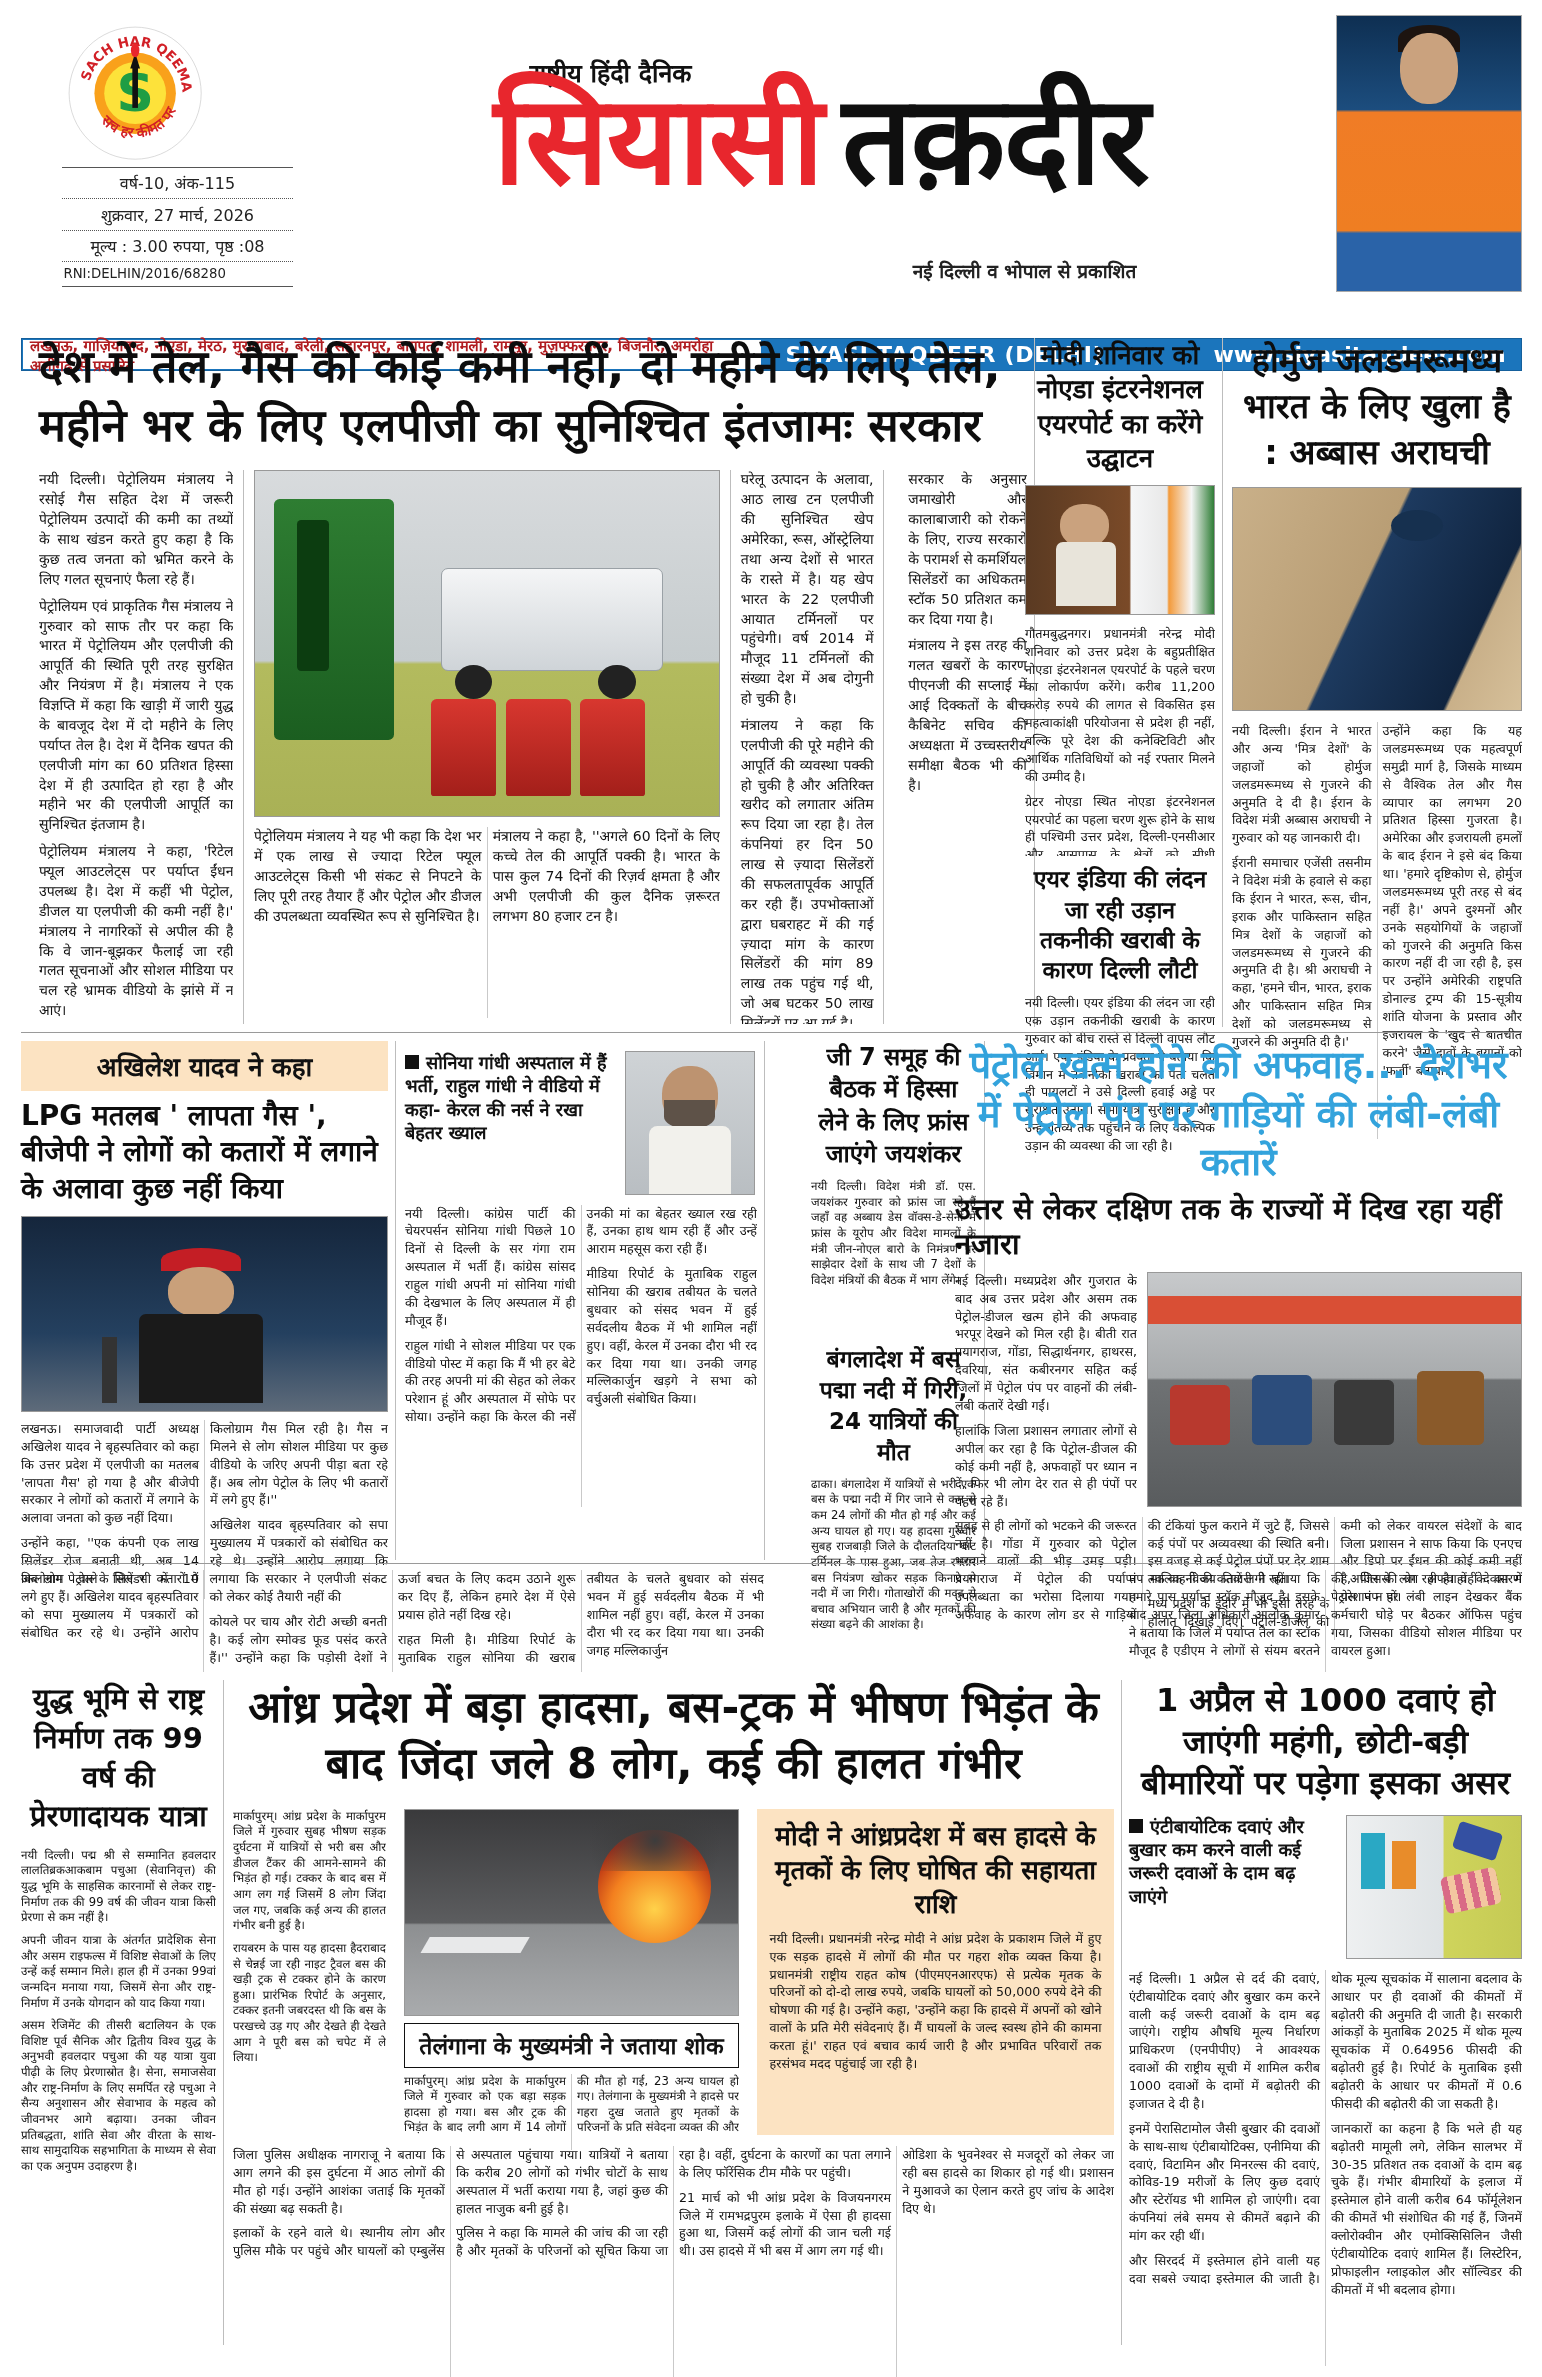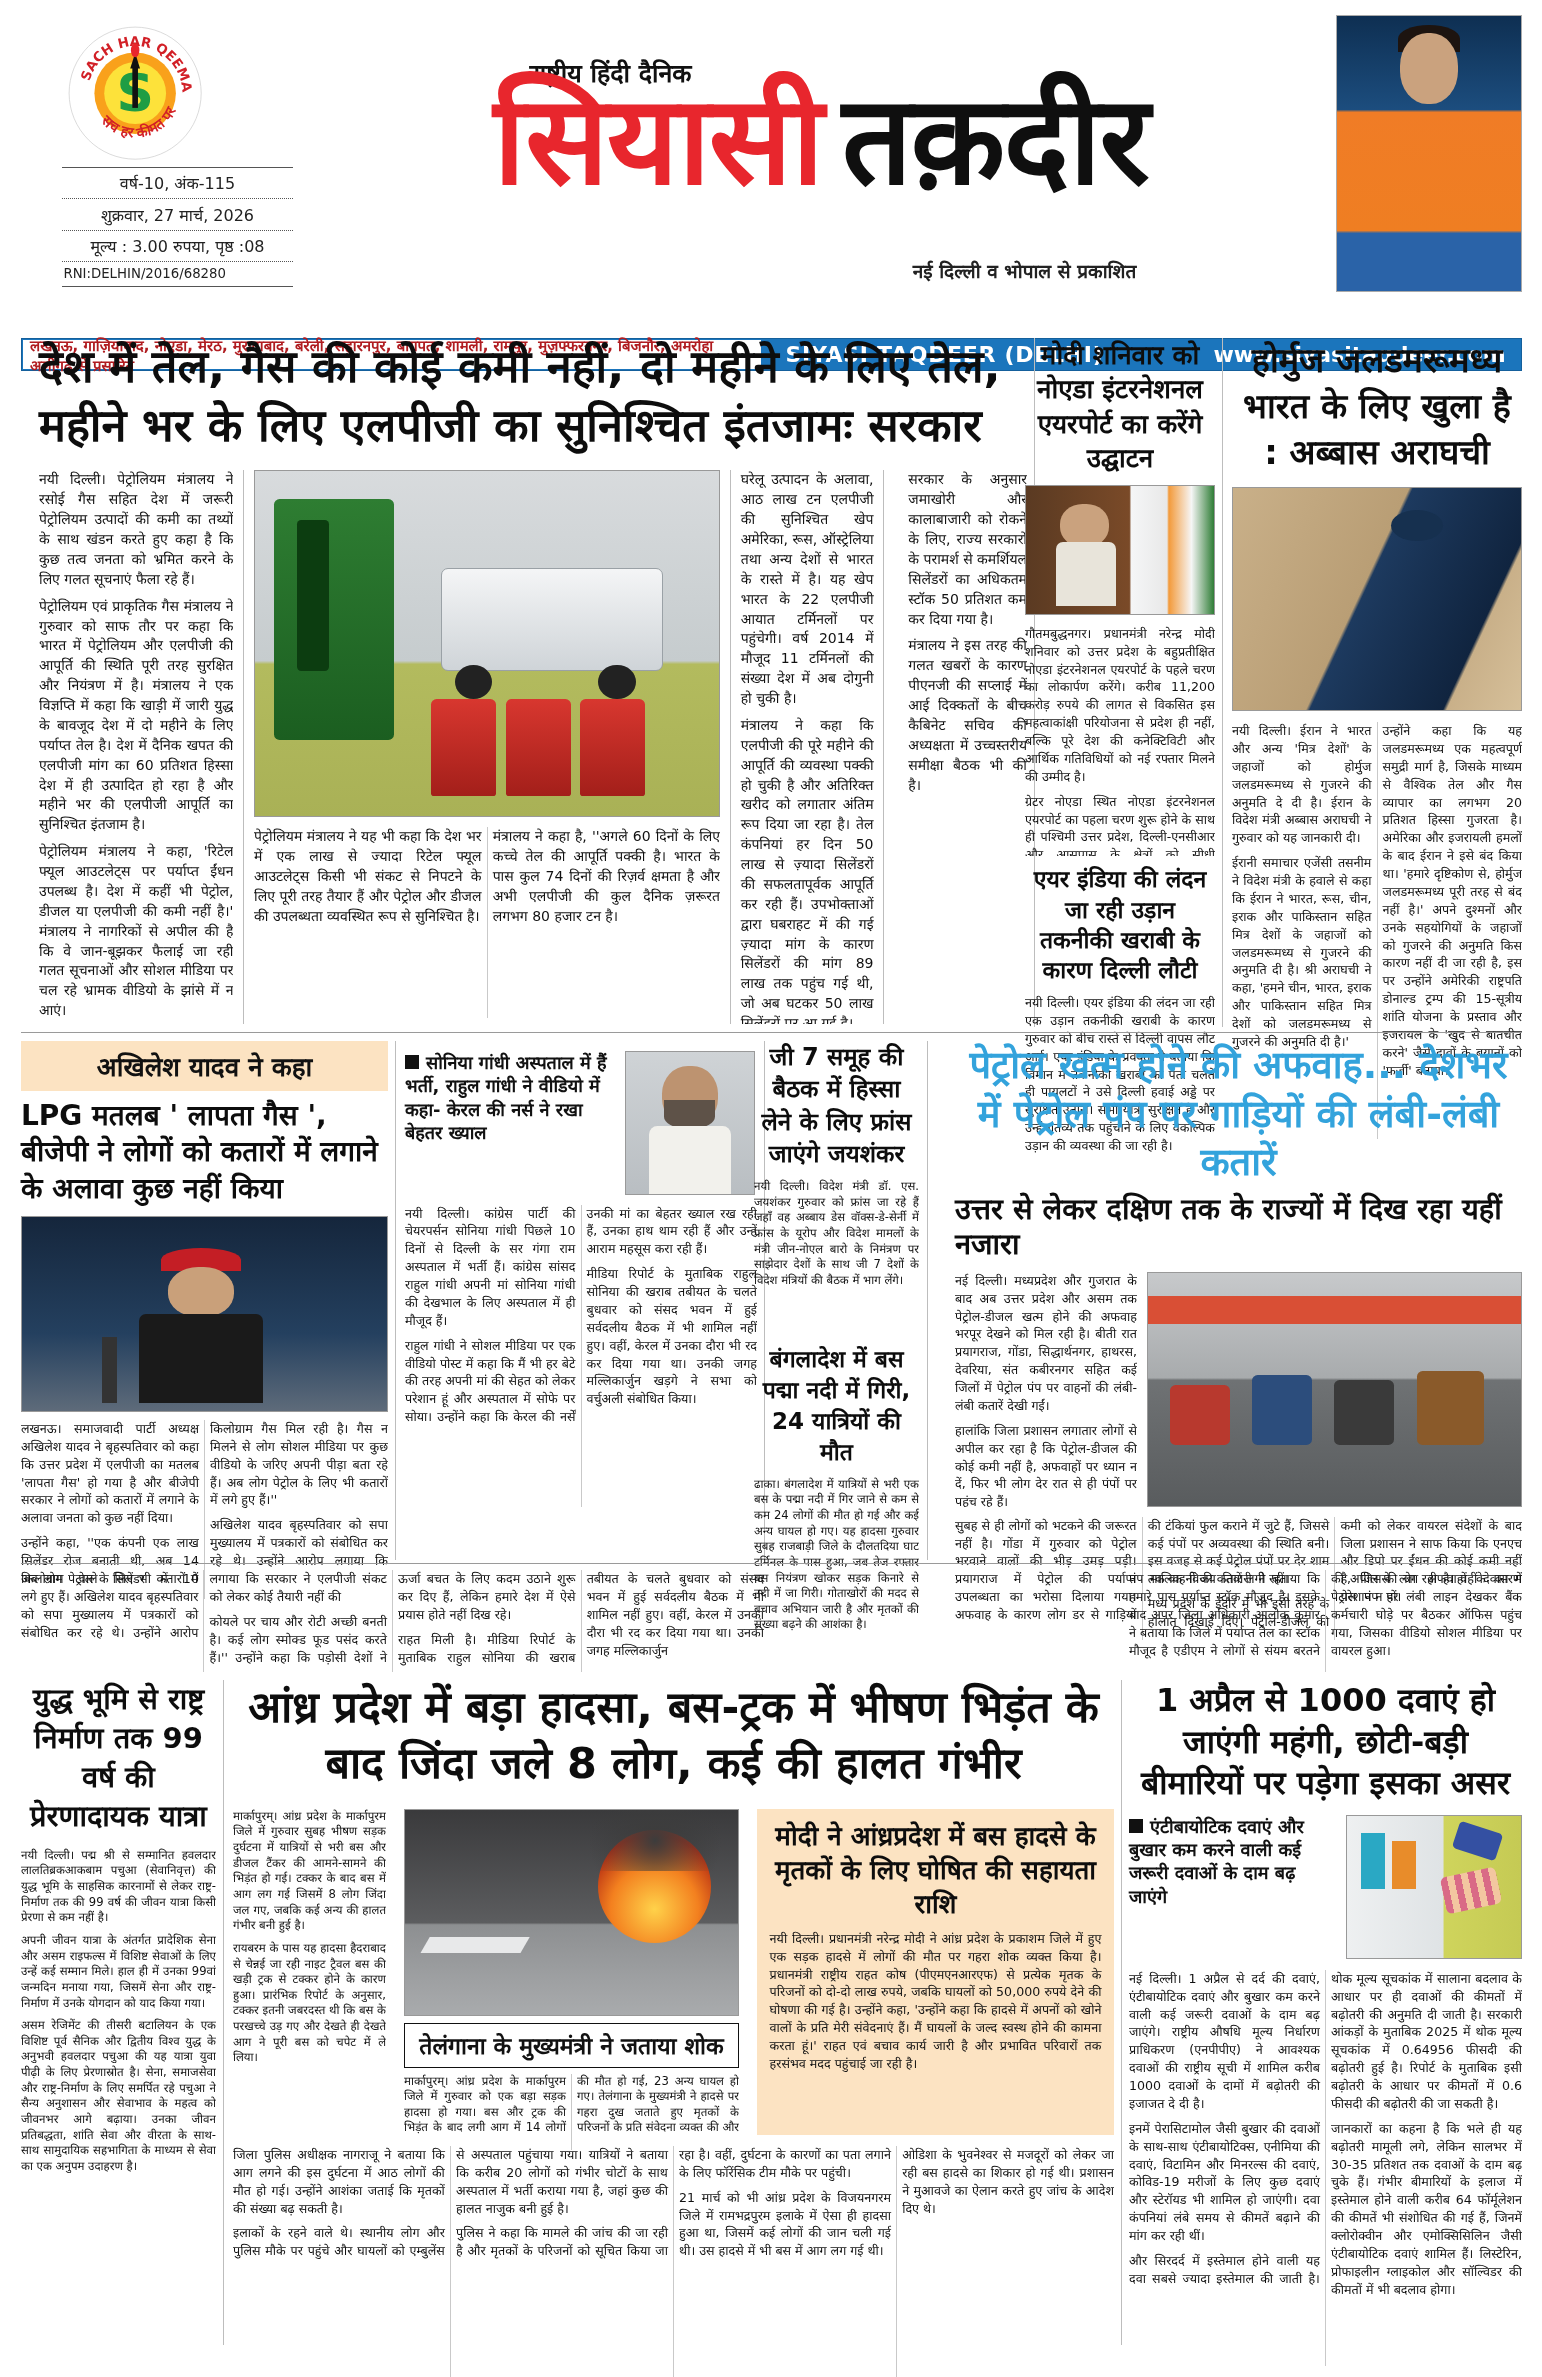--- a/index.html
+++ b/index.html
@@ -195,21 +195,21 @@
         <div class="abs" style="left:18%; top:52%; width:64%; height:48%; background:#f2f1ec; border-radius:8.4px 8.4px 0 0;"></div>
       </div>
     </div>
     <div class="body-txt small cols2 clip" style="height:302px; margin-top:9.8px;">
       <p>नयी दिल्ली। कांग्रेस पार्टी की चेयरपर्सन सोनिया गांधी पिछले 10 दिनों से दिल्ली के सर गंगा राम अस्पताल में भर्ती हैं। कांग्रेस सांसद राहुल गांधी अपनी मां सोनिया गांधी की देखभाल के लिए अस्पताल में ही मौजूद हैं।</p>
       <p>राहुल गांधी ने सोशल मीडिया पर एक वीडियो पोस्ट में कहा कि मैं भी हर बेटे की तरह अपनी मां की सेहत को लेकर परेशान हूं और अस्पताल में सोफे पर सोया। उन्होंने कहा कि केरल की नर्सें उनकी मां का बेहतर ख्याल रख रही हैं, उनका हाथ थाम रही हैं और उन्हें आराम महसूस करा रही हैं।</p>
       <p>मीडिया रिपोर्ट के मुताबिक राहुल सोनिया की खराब तबीयत के चलते बुधवार को संसद भवन में हुई सर्वदलीय बैठक में भी शामिल नहीं हुए। वहीं, केरल में उनका दौरा भी रद कर दिया गया था। उनकी जगह मल्लिकार्जुन खड़गे ने सभा को वर्चुअली संबोधित किया।</p>
     </div>
   </div>
 
-  <div class="abs" style="left:754px; top:1041px; width:174px; height:519px; border-right:0.7px solid #bdbdbd; padding-right:8px;">
+  <div class="abs" style="left:811px; top:1041px; width:174px; height:519px; border-right:0.7px solid #bdbdbd; padding-right:8px;">
     <div class="headline" style="font-size:24px; line-height:1.35; text-align:center;">जी 7 समूह की बैठक में हिस्सा लेने के लिए फ्रांस जाएंगे जयशंकर</div>
     <div class="body-txt tiny clip" style="height:161px; margin-top:8.4px;">
       <p>नयी दिल्ली। विदेश मंत्री डॉ. एस. जयशंकर गुरुवार को फ्रांस जा रहे हैं जहाँ वह अब्बाय डेस वॉक्स-डे-सेर्नी में फ्रांस के यूरोप और विदेश मामलों के मंत्री जीन-नोएल बारो के निमंत्रण पर साझेदार देशों के साथ जी 7 देशों के विदेश मंत्रियों की बैठक में भाग लेंगे।</p>
     </div>
     <div class="headline" style="font-size:23px; line-height:1.35; text-align:center; margin-top:4.2px;">बंगलादेश में बस पद्मा नदी में गिरी, 24 यात्रियों की मौत</div>
     <div class="body-txt tiny clip" style="height:175px; margin-top:8.4px;">
       <p>ढाका। बंगलादेश में यात्रियों से भरी एक बस के पद्मा नदी में गिर जाने से कम से कम 24 लोगों की मौत हो गई और कई अन्य घायल हो गए। यह हादसा गुरुवार सुबह राजबाड़ी जिले के दौलतदिया घाट टर्मिनल के पास हुआ, जब तेज रफ्तार बस नियंत्रण खोकर सड़क किनारे से नदी में जा गिरी। गोताखोरों की मदद से बचाव अभियान जारी है और मृतकों की संख्या बढ़ने की आशंका है।</p>
     </div>
   </div>
 

